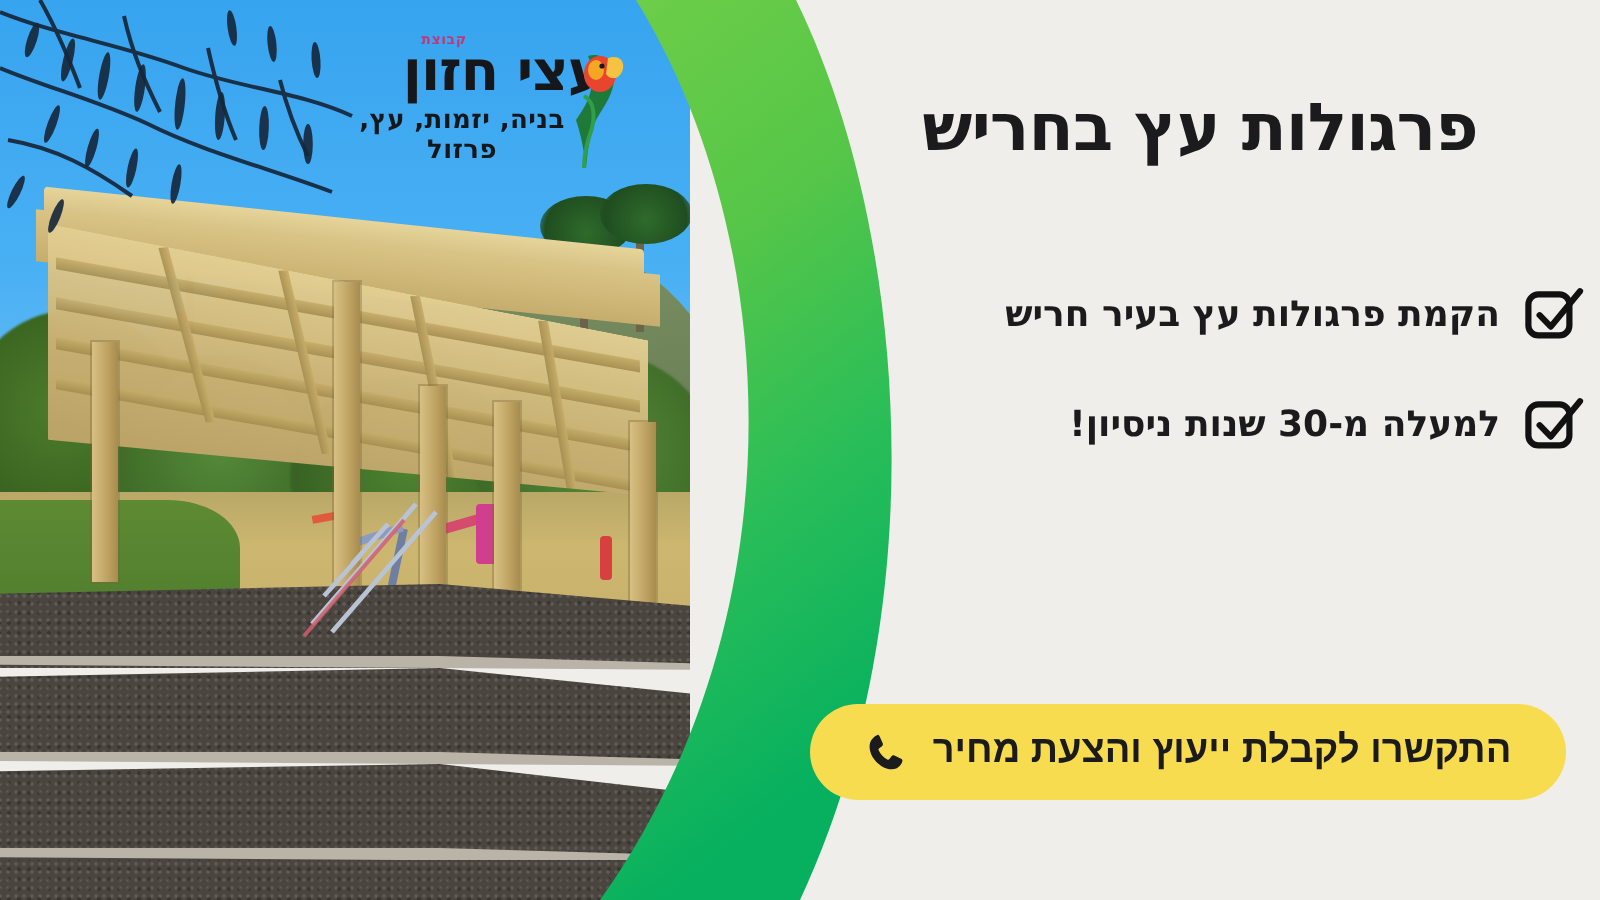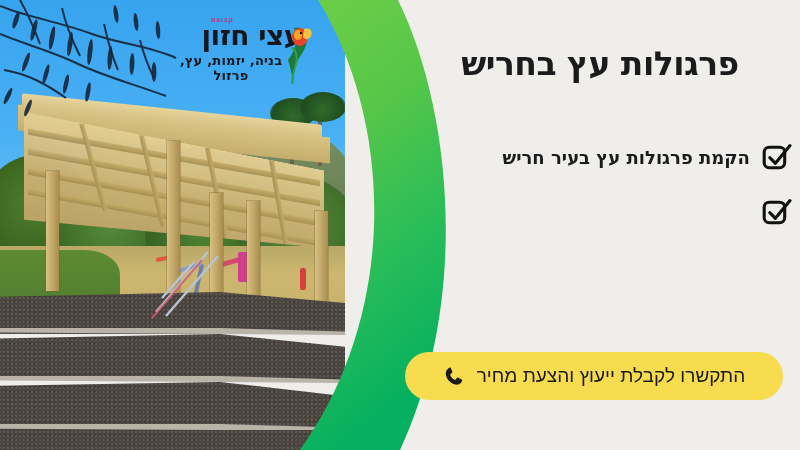--- a/index.html
+++ b/index.html
@@ -216,21 +216,21 @@
     display:flex;
     align-items:center;
     justify-content:center;
     gap:12px;
     border:none;
     cursor:pointer;
     padding:0;
   }
   .cta-text {
     font-size:19px;
-    font-weight:400;
+    font-weight:700;
     color:#1b1b1d;
     white-space:nowrap;
   }
   .cta-icon { width:22px; height:22px; flex:0 0 auto; }
 </style>
 </head>
 <body>
 
 <div id="banner">
 
@@ -379,20 +379,21 @@
           <path d="M7.8 15.6 L13.4 21.3 L28 3.6" fill="none" stroke="#111111" stroke-width="3.1" stroke-linecap="round" stroke-linejoin="round"></path>
         </svg>
         <span class="bullet-text">הקמת פרגולות עץ בעיר חריש</span>
       </div>
 
       <div class="bullet">
         <svg class="bullet-icon" viewBox="0 0 30 30">
           <rect x="2.2" y="5.2" width="20.5" height="20.5" rx="5" ry="5" fill="none" stroke="#111111" stroke-width="3.1"></rect>
           <path d="M7.8 15.6 L13.4 21.3 L28 3.6" fill="none" stroke="#111111" stroke-width="3.1" stroke-linecap="round" stroke-linejoin="round"></path>
         </svg>
+        <span class="bullet-text">למעלה מ-30 שנות ניסיון!</span>
       </div>
 
 
     </div>
 
     <button class="cta">
       <span class="cta-text">התקשרו לקבלת ייעוץ והצעת מחיר</span>
       <svg class="cta-icon" viewBox="0 0 24 24">
         <path d="M7.6 2.6 C5.4 3.4 3.4 5.6 3.1 8.2 C2.6 12.6 5.6 17.2 9.4 19.6 C12.0 21.2 15.2 22.0 17.6 21.0 C19.2 20.3 20.4 18.7 20.9 17.2 C21.1 16.5 20.8 16.0 20.2 15.7 L16.6 13.9 C16.0 13.6 15.4 13.8 15.0 14.3 L13.9 15.8 C13.6 16.2 13.1 16.3 12.7 16.1 C10.6 15.0 8.9 13.2 8.0 11.1 C7.8 10.7 7.9 10.2 8.3 9.9 L9.8 8.8 C10.3 8.4 10.5 7.8 10.2 7.2 L8.5 3.4 C8.2 2.8 7.9 2.5 7.6 2.6 Z" fill="#1b1b1d"></path>
       </svg>

